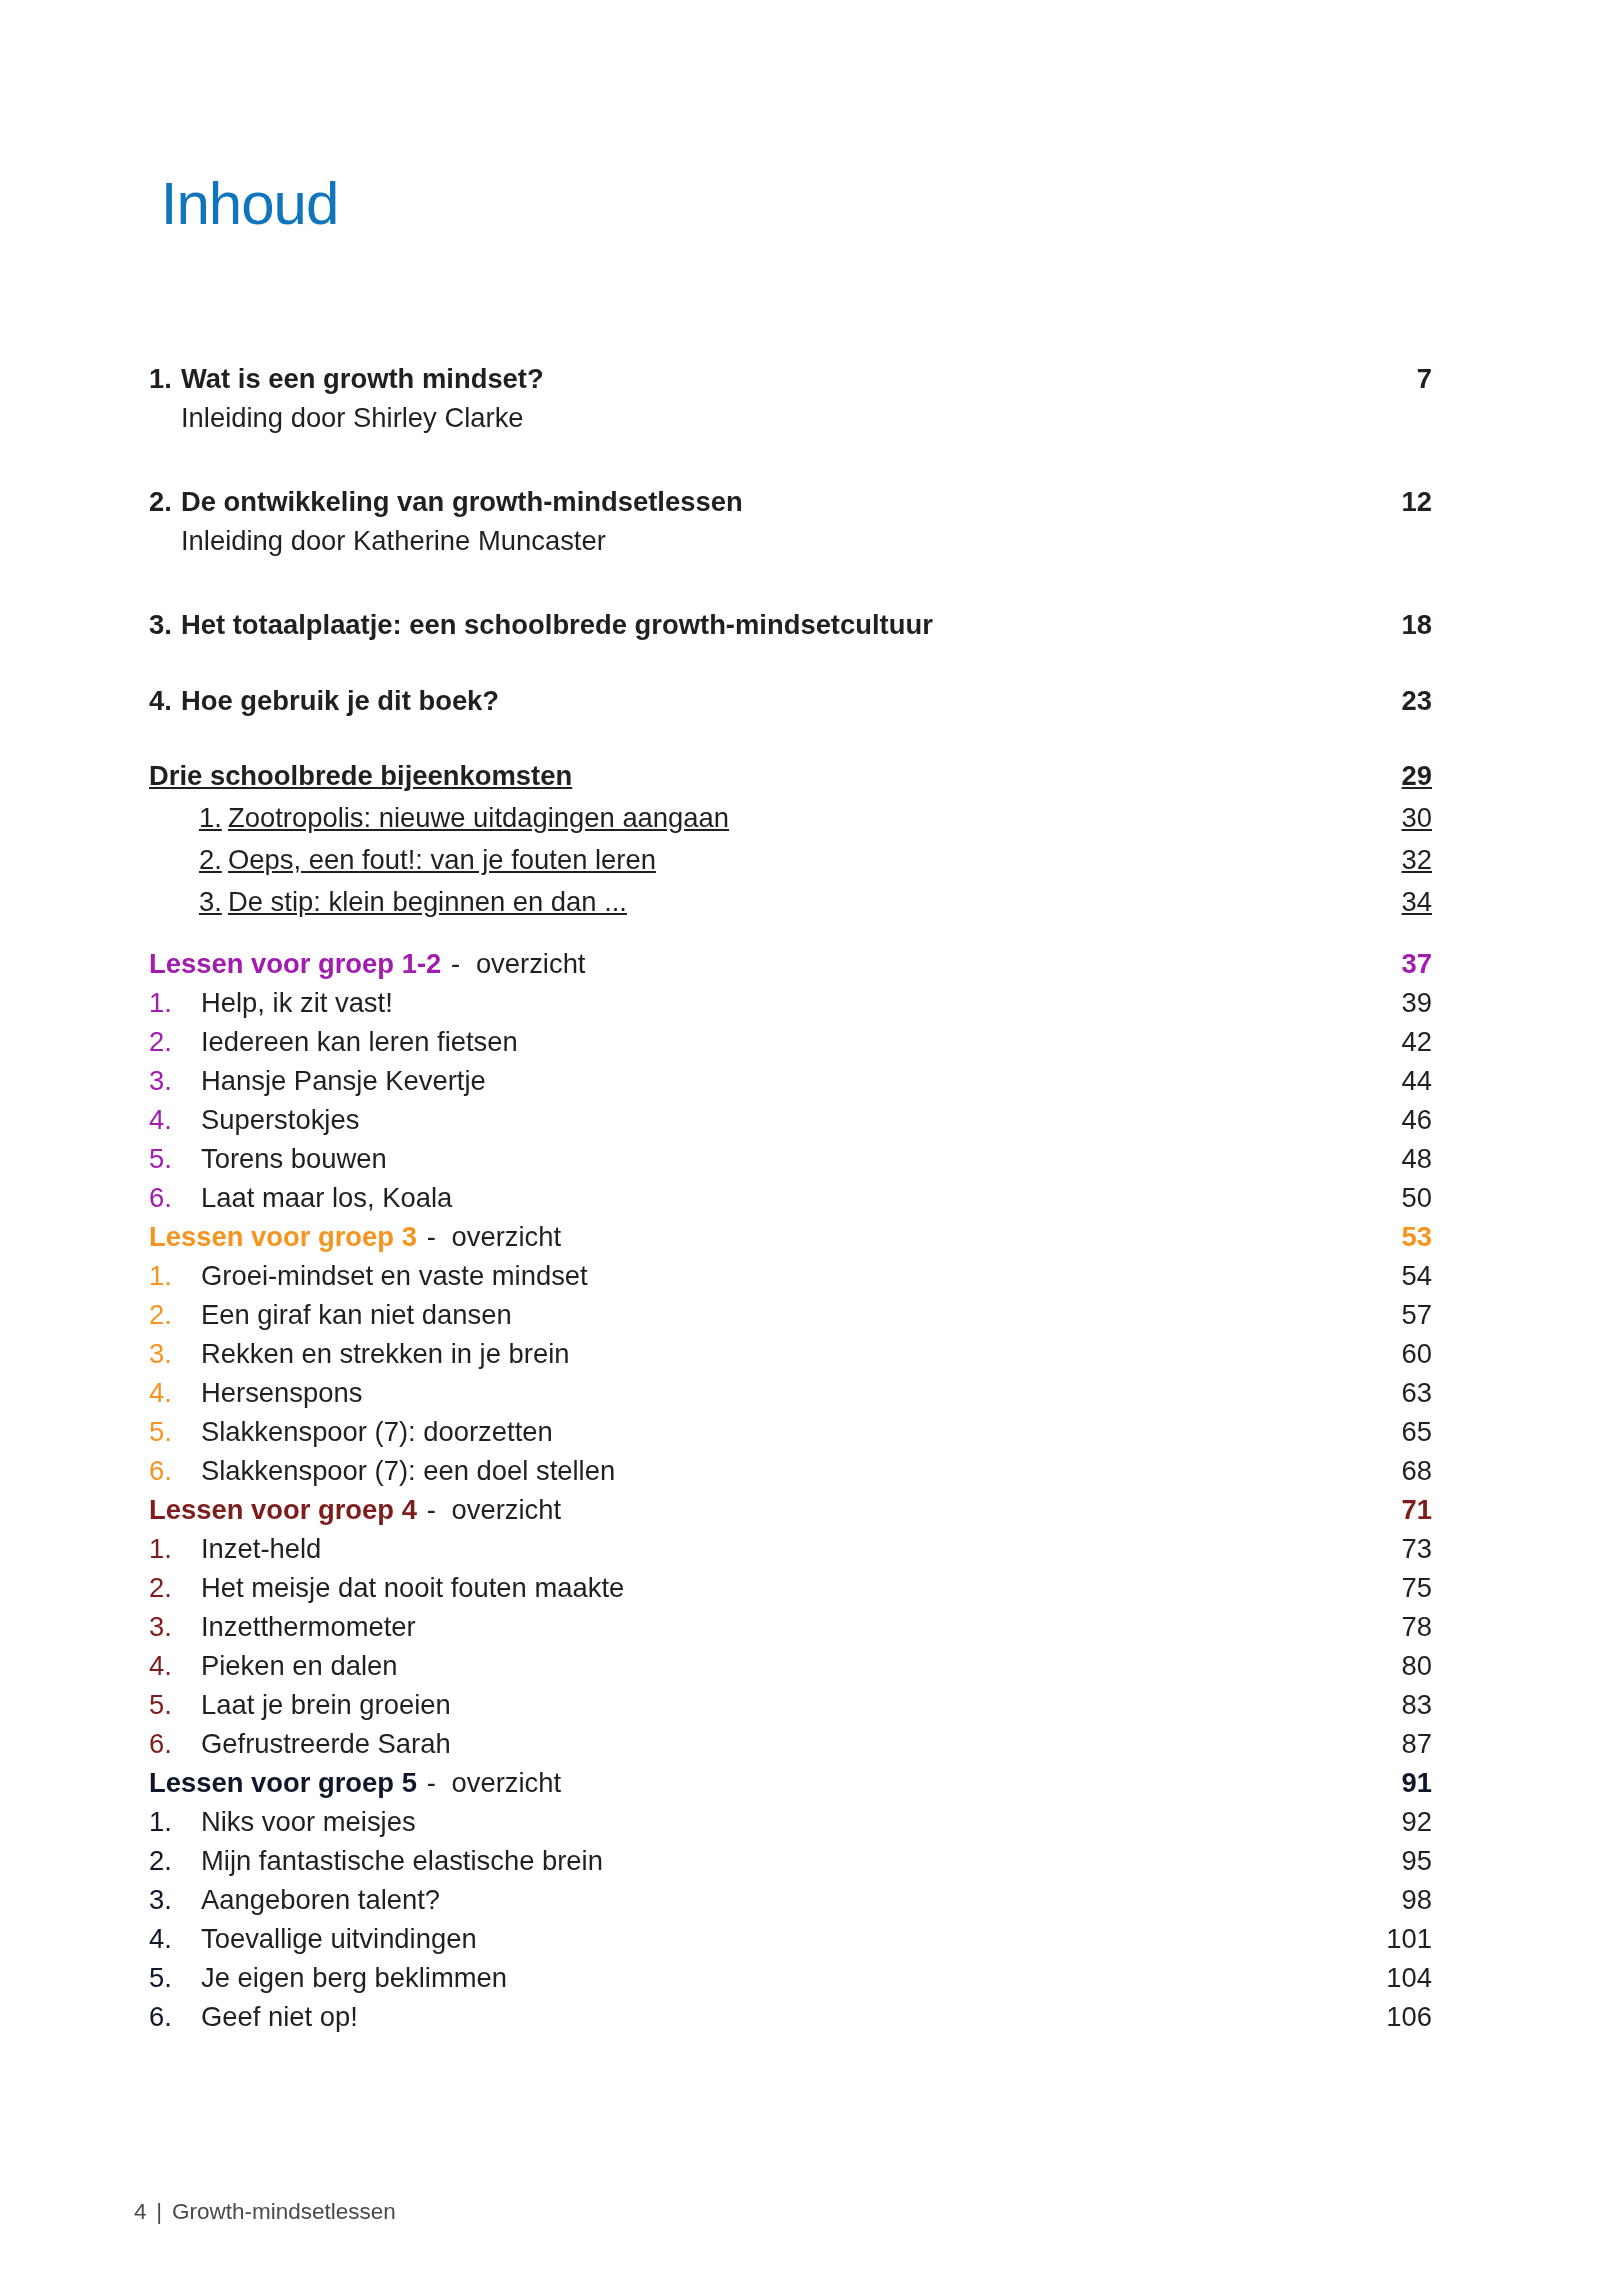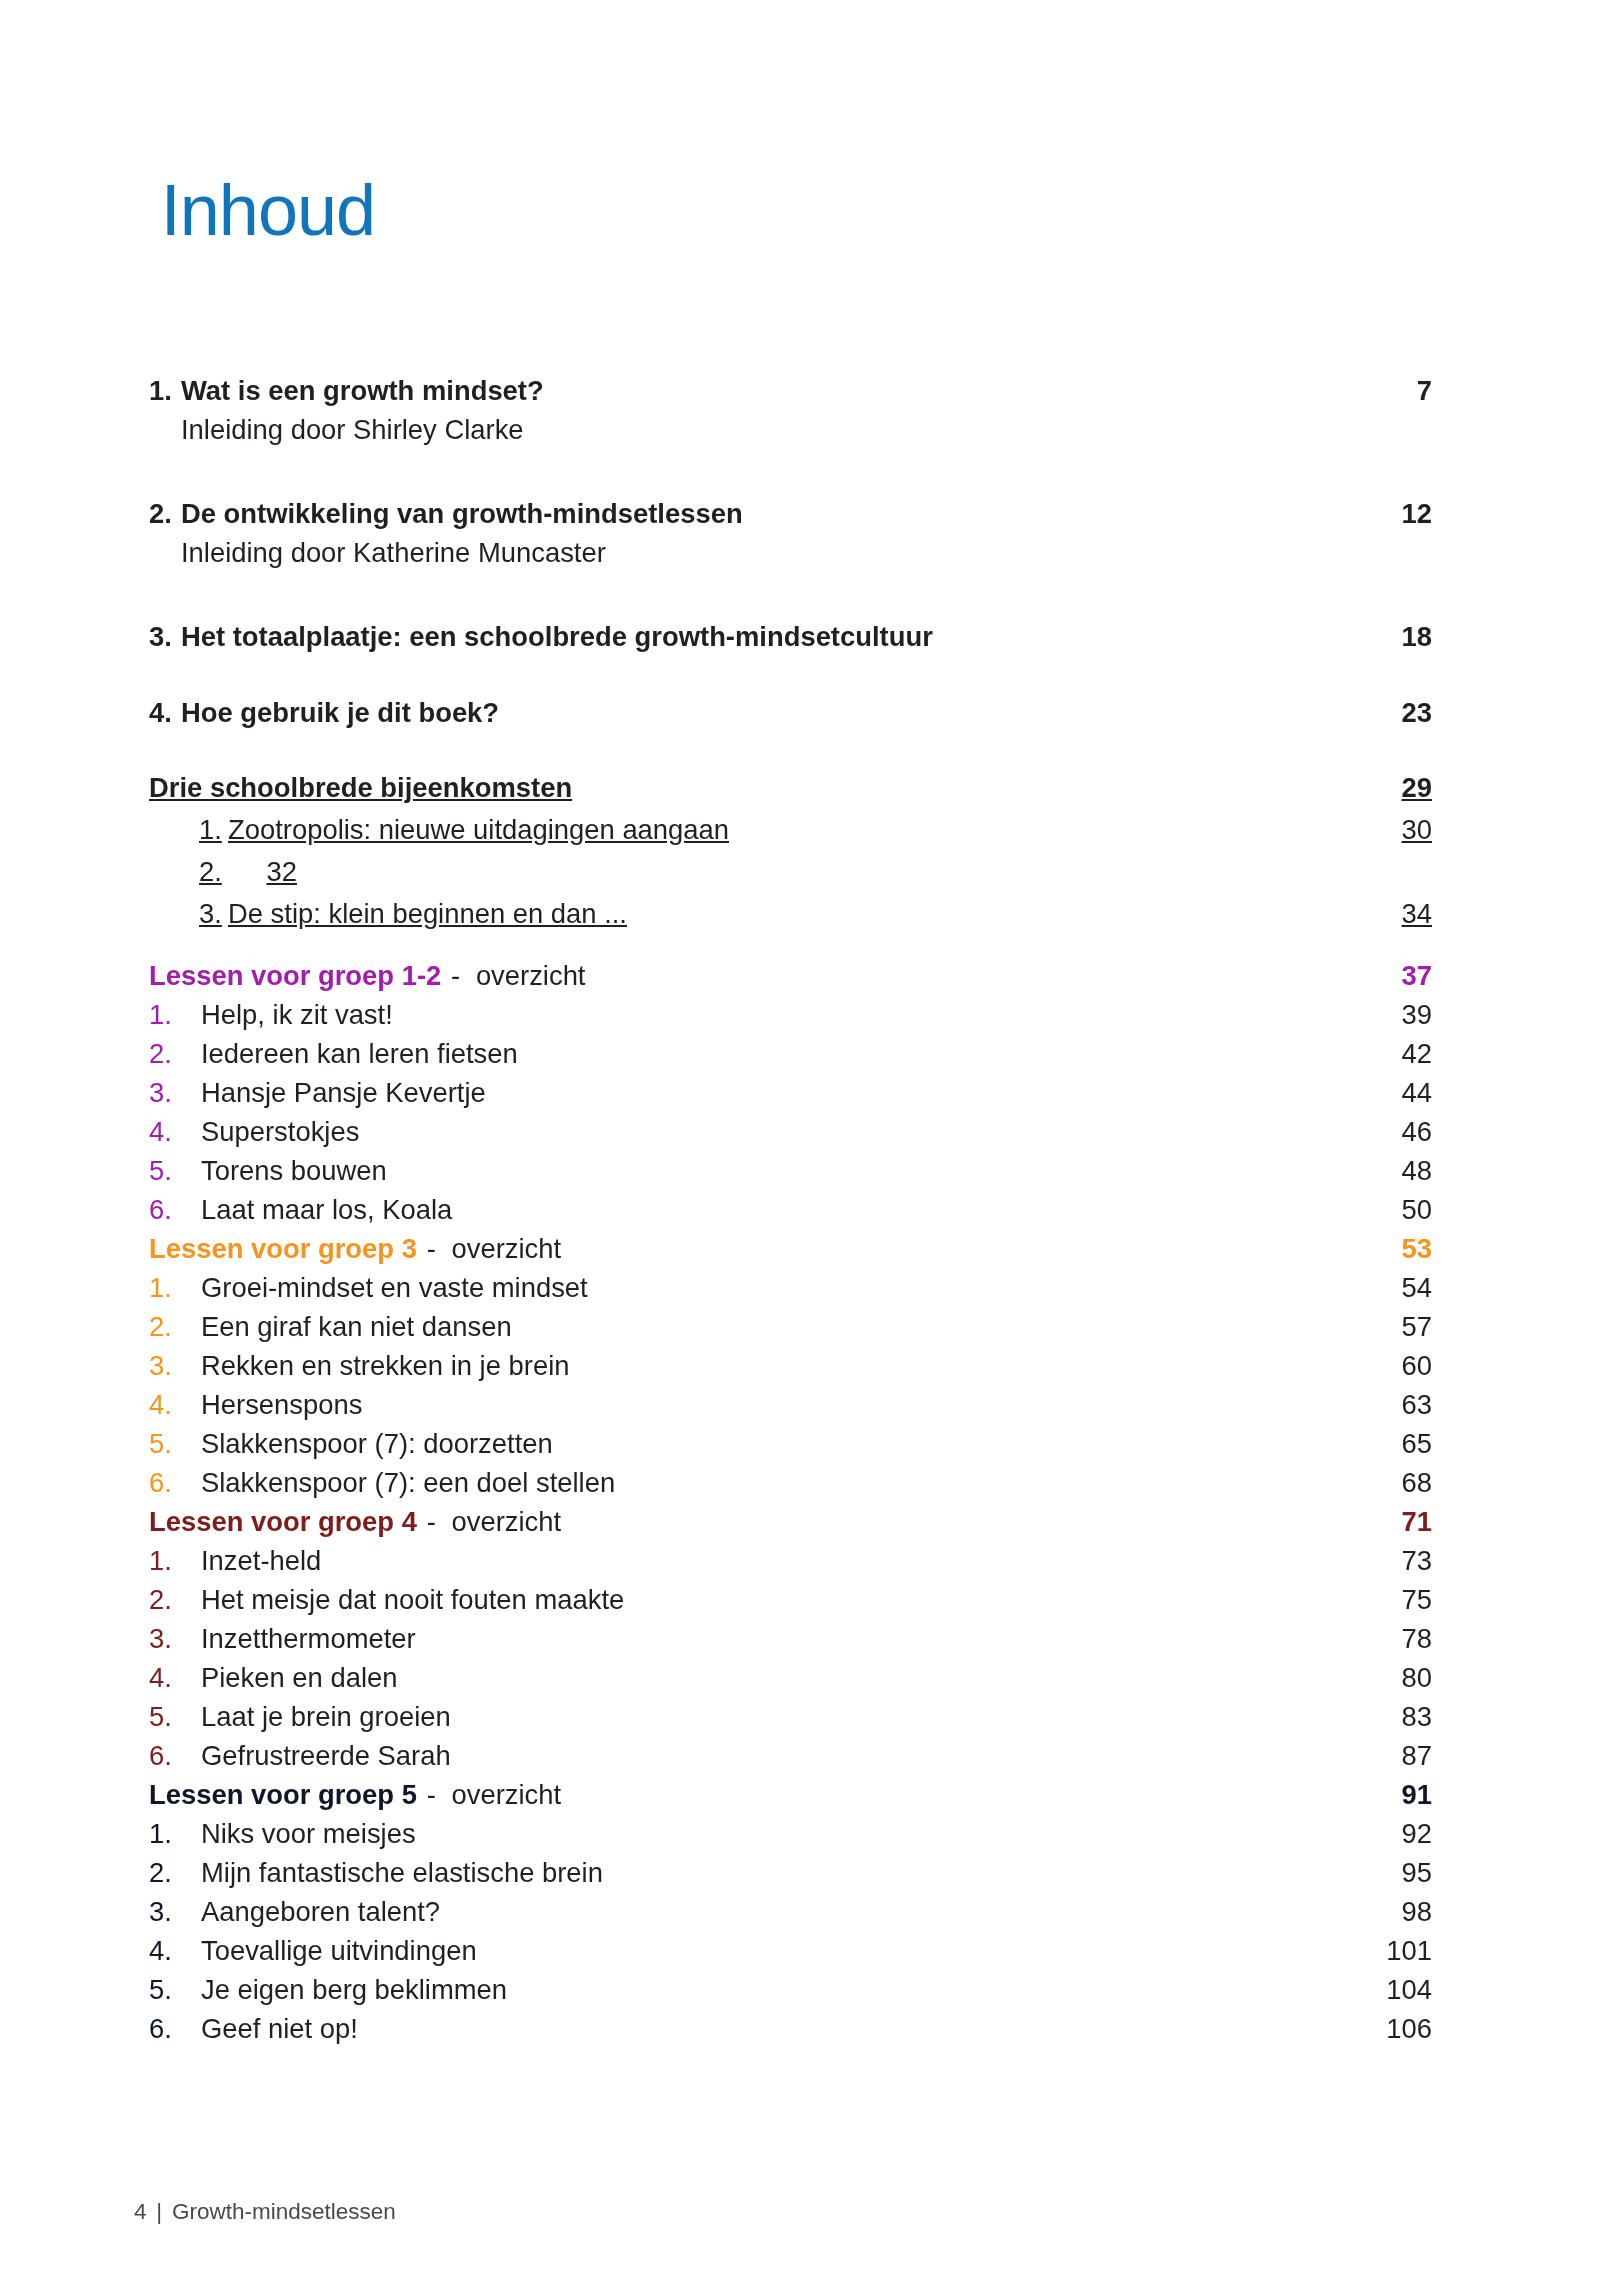--- a/index.html
+++ b/index.html
@@ -13,21 +13,21 @@
     overflow: hidden;
   }
   .content {
     position: absolute;
     left: 149px;
     right: 186px;
     top: 0;
   }
   .doc-title {
     margin: 174px 0 0 11.8px;
-    font-size: 72px;
+    font-size: 60px;
     line-height: 1;
     font-weight: 300;
     letter-spacing: -1px;
     color: #0f75bc;
   }
   .row {
     display: flex;
     align-items: baseline;
     line-height: 39px;
     font-size: 27.4px;
@@ -115,20 +115,21 @@
       </div>
       <div class="row m-meetrow">
         <span class="sp-meet"></span>
         <span class="num-meet">1.</span>
         <span class="label">Zootropolis: nieuwe uitdagingen aangaan</span>
         <span class="pg">30</span>
       </div>
       <div class="row m-meetrow">
         <span class="sp-meet"></span>
         <span class="num-meet">2.</span>
+        <span class="label">Oeps, een fout!: van je fouten leren</span>
         <span class="pg">32</span>
       </div>
       <div class="row m-meetrow">
         <span class="sp-meet"></span>
         <span class="num-meet">3.</span>
         <span class="label">De stip: klein beginnen en dan ...</span>
         <span class="pg">34</span>
       </div>
     </div>
 

